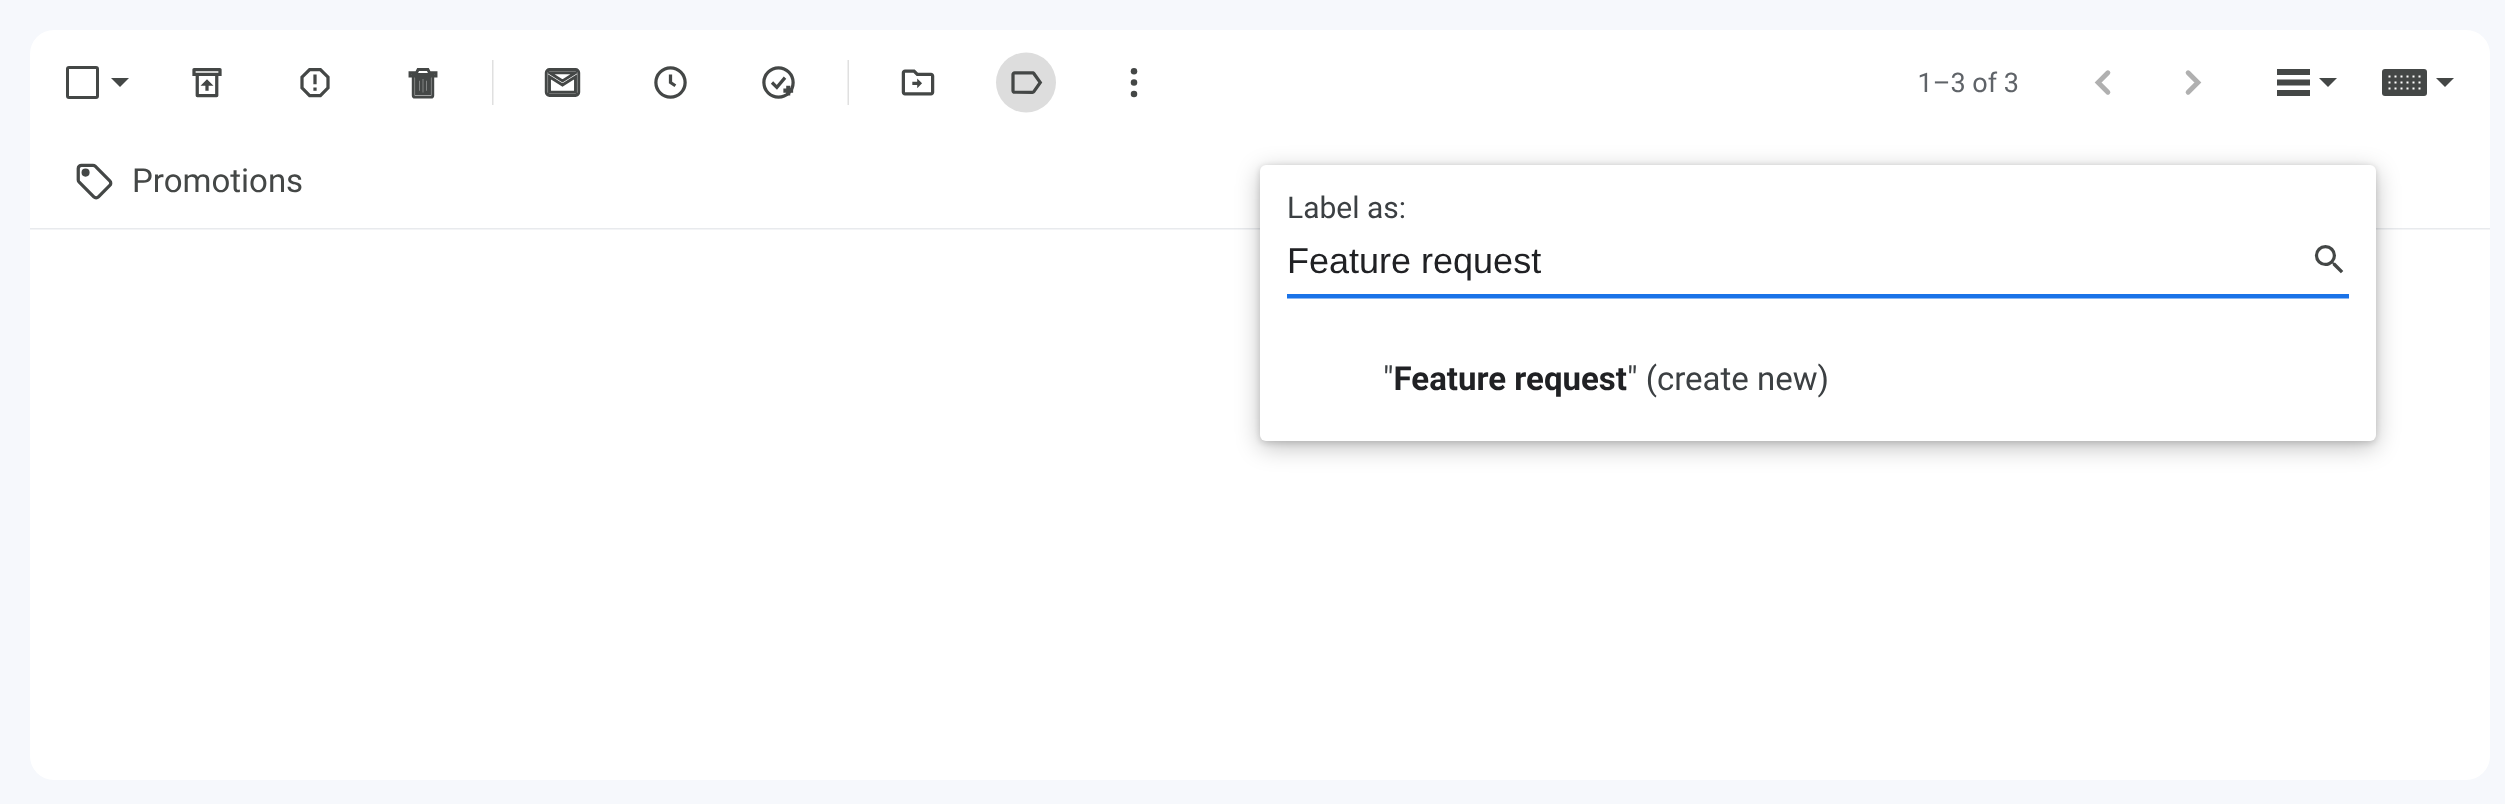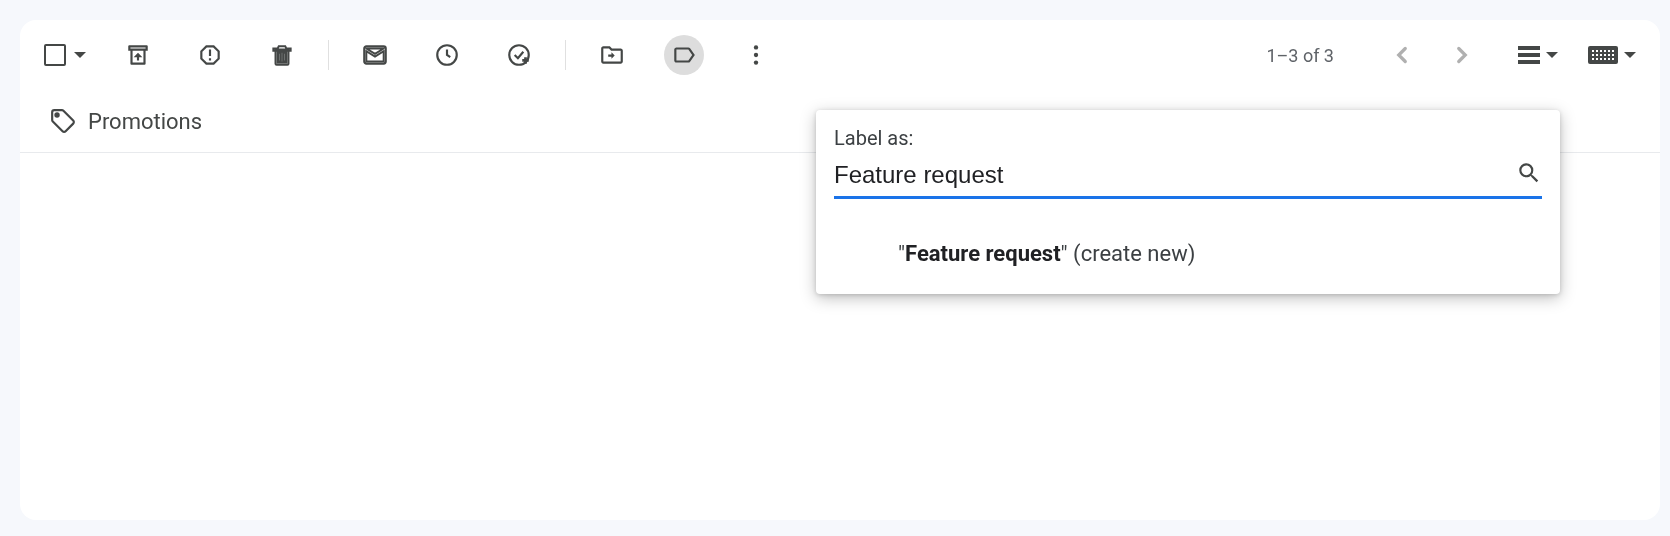--- a/index.html
+++ b/index.html
@@ -76,21 +76,21 @@
       border-left: 6px solid transparent;
       border-right: 6px solid transparent;
       border-top: 6px solid #444746;
     }
     .spacer {
       flex: 1;
     }
     .page-info {
       font-size: 18px;
       color: #5f6368;
-      margin: 0 32px;
+      margin: 0 20px;
     }
     .nav-arrows {
       display: flex;
       gap: 20px;
       margin: 0 16px;
     }
     .right-controls {
       display: flex;
       align-items: center;
       gap: 30px;
@@ -167,21 +167,21 @@
     }
     .tab.inactive .tab-icon svg {
       fill: none;
       stroke: #444746;
       stroke-width: 2;
     }
     
     .label-popup {
       position: absolute;
       top: 90px;
-      left: 796px;
+      left: 820px;
       width: 744px;
       background: #ffffff;
       border-radius: 4px;
       box-shadow: 0 4px 16px rgba(0,0,0,0.25), 0 1px 4px rgba(0,0,0,0.15);
       padding: 16px 0 12px 0;
       z-index: 100;
     }
     .label-popup-header {
       font-size: 20px;
       color: #3c4043;

